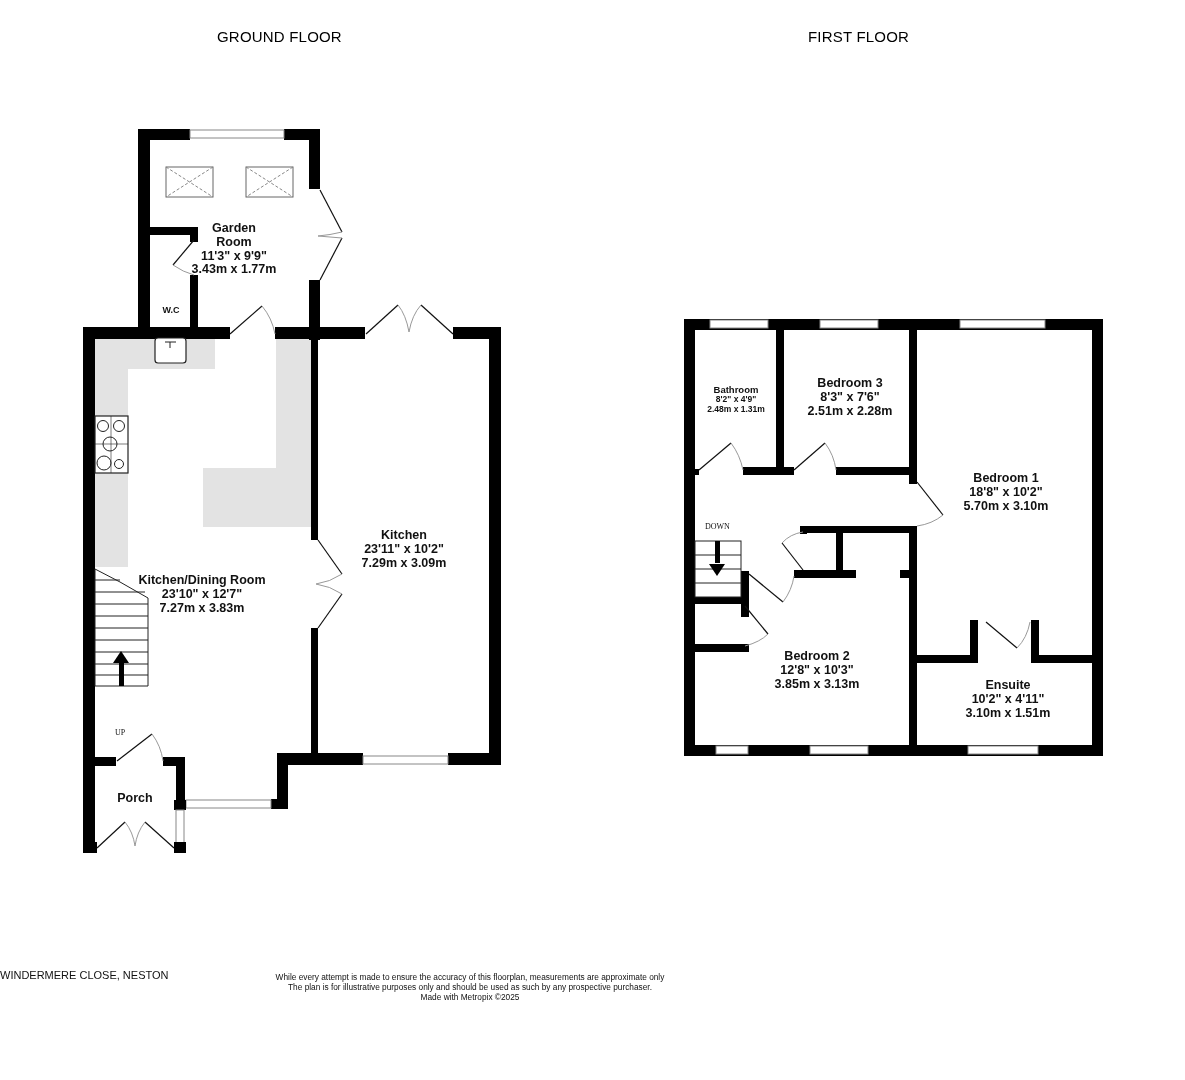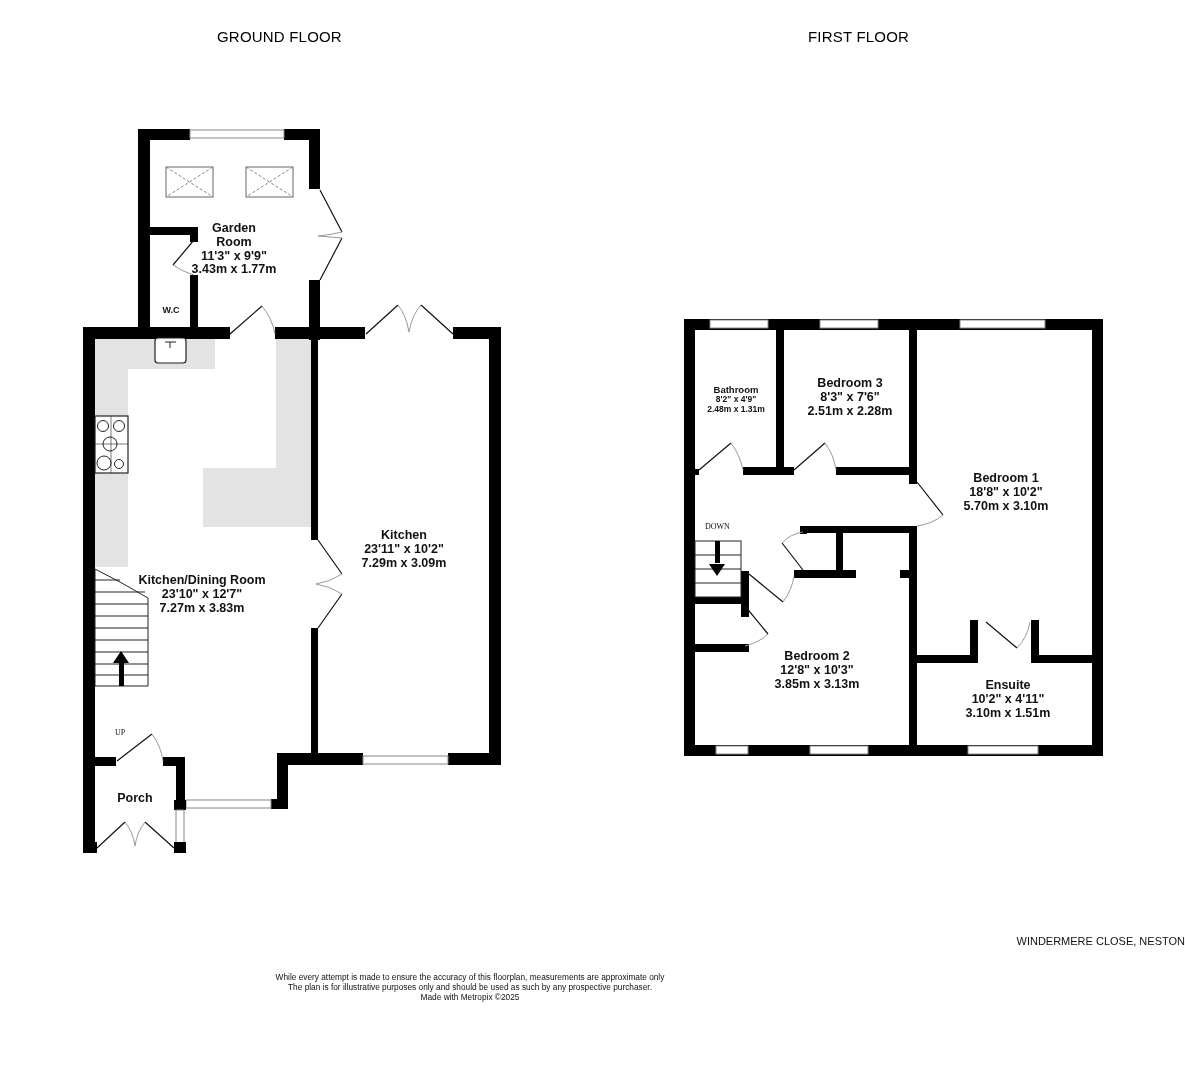--- a/index.html
+++ b/index.html
@@ -10,21 +10,21 @@
   .wall { fill: #000; }
   .counter { fill: #e3e3e3; }
   .win { fill: #fff; stroke: #888; stroke-width: 1; }
   .leaf { stroke: #111; stroke-width: 1.2; fill: none; }
   .swing { stroke: #999; stroke-width: 1; fill: none; }
   .room-label { position: absolute; text-align: center; font-weight: bold; line-height: 1.1; color: #111; transform: translateX(-50%); white-space: nowrap; }
   .room-label .nm { display:block; }
   .room-label .dim { display:block; }
   .med { font-size: 12.5px; }
   .tiny-lbl { position: absolute; font-size: 8px; color: #111; font-family: Liberation Serif, serif; }
-  .address { position: absolute; left: 0; width: 1185px; top: 935px; text-align: right; font-size: 11px; color: #111; }
+  .address { position: absolute; left: 0; width: 1185px; top: 969px; text-align: left; font-size: 11px; color: #111; }
   .disclaimer { position: absolute; left: 0; width: 940px; top: 973px; text-align: center; font-size: 8.3px; line-height: 1.2; color: #111; }
   .disclaimer span { display: block; }
 </style>
 </head>
 <body>
 
 <div class="floor-title" style="left:217px; top:28px;">GROUND FLOOR</div>
 <div class="floor-title" style="left:808px; top:28px;">FIRST FLOOR</div>
 
 <svg width="1185" height="1080" viewBox="0 0 1185 1080">

